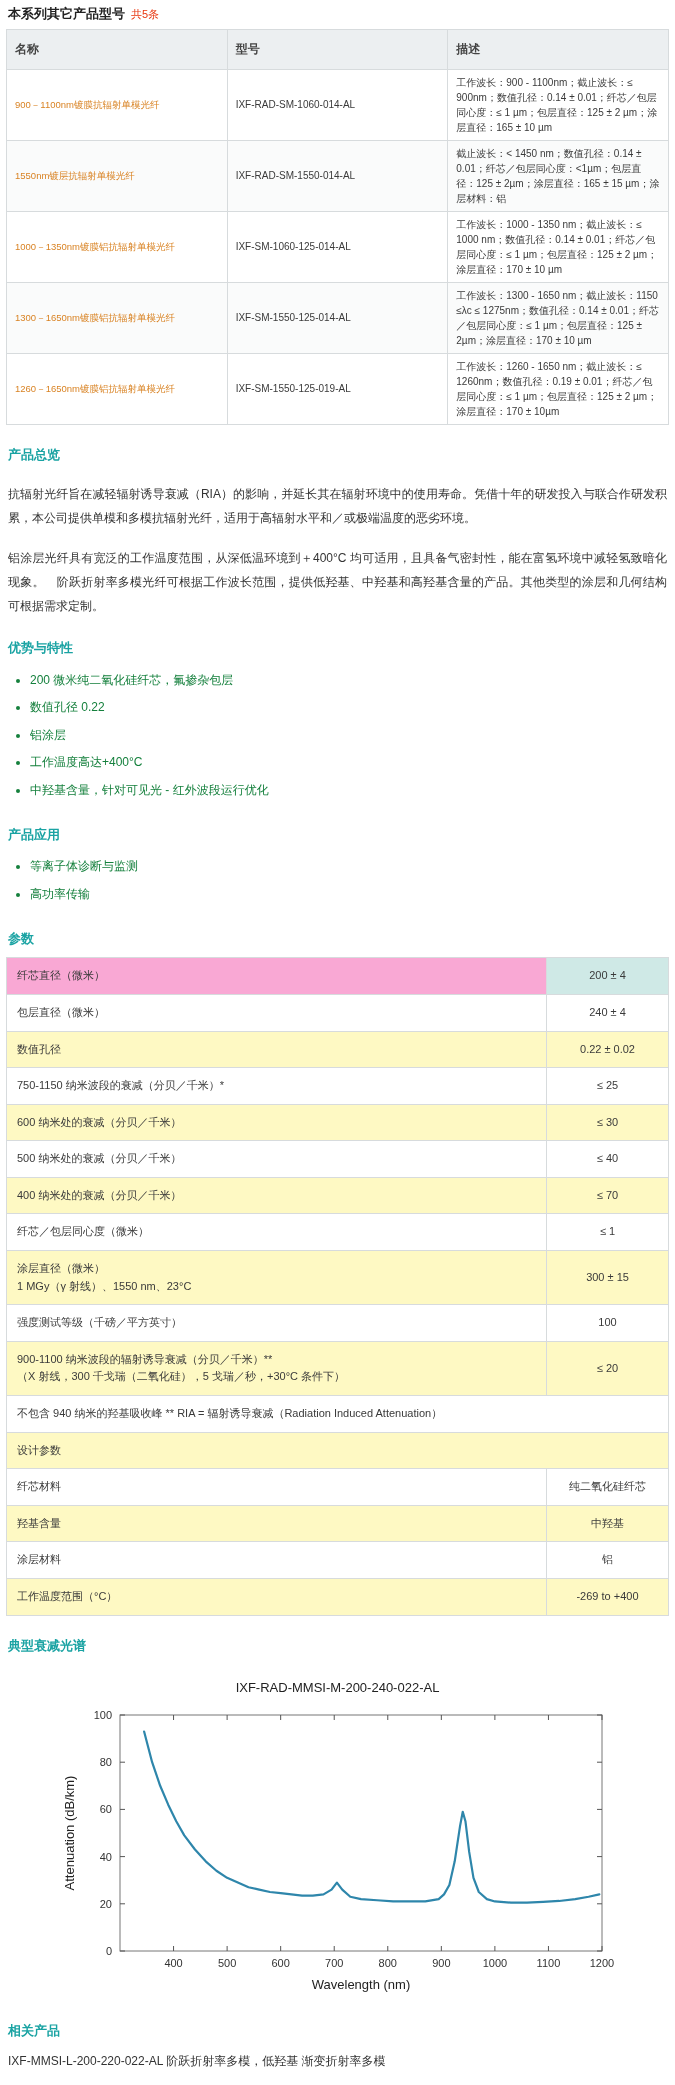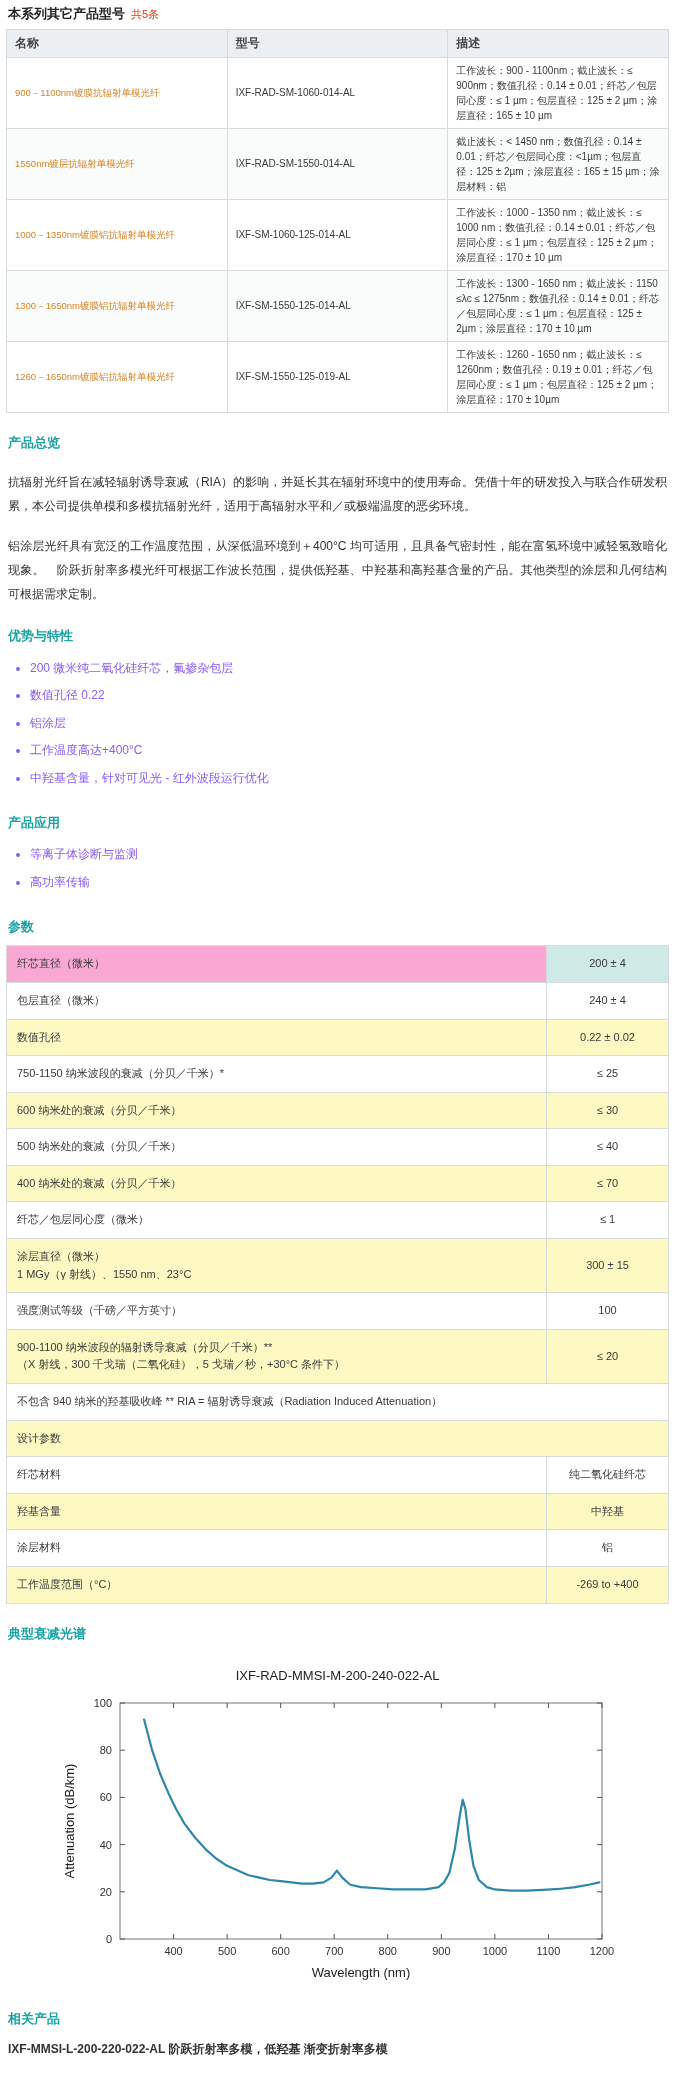--- a/index.html
+++ b/index.html
@@ -34,21 +34,21 @@
     border-collapse: collapse;
     table-layout: fixed;
   }
   table.models th {
     background: #eceff1;
     border: 1px solid #d7dbdd;
     font-size: 12px;
     font-weight: bold;
     color: #444;
     text-align: left;
-    padding: 4px 8px;
+    padding: 10px 8px;
   }
   table.models td {
     border: 1px solid #d7dbdd;
     padding: 5px 8px;
     font-size: 10px;
     vertical-align: middle;
     color: #3a3a3a;
   }
   table.models tr:nth-child(even) td { background:#fafbfb; }
   td.name { width: 74px; }
@@ -76,21 +76,21 @@
     text-align: justify;
     color:#333;
   }
   ul.feat {
     margin: 4px 0 0 2px;
     padding-left: 22px;
   }
   ul.feat li {
     font-size: 12px;
     line-height: 2.3;
-    color:#8b5cf6;
+    color:#15803d;
   }
 
   
   table.params {
     width: 100%;
     border-collapse: collapse;
     table-layout: fixed;
     margin-top: 4px;
   }
   table.params td {
@@ -122,21 +122,21 @@
   }
   .chart-title {
     font-size: 13px;
     color: #222;
     margin: 6px 0 2px 0;
     font-weight: normal;
   }
   svg.spectrum { display:block; margin: 0 auto; }
 
   
-  .related-list { margin: 6px 0 0 2px; font-weight: bold; }
+  .related-list { margin: 6px 0 0 2px; }
   .related-list div {
     font-size: 12px;
     line-height: 1.9;
     color: #333;
   }
 </style>
 </head>
 <body>
 
 <div class="page">

